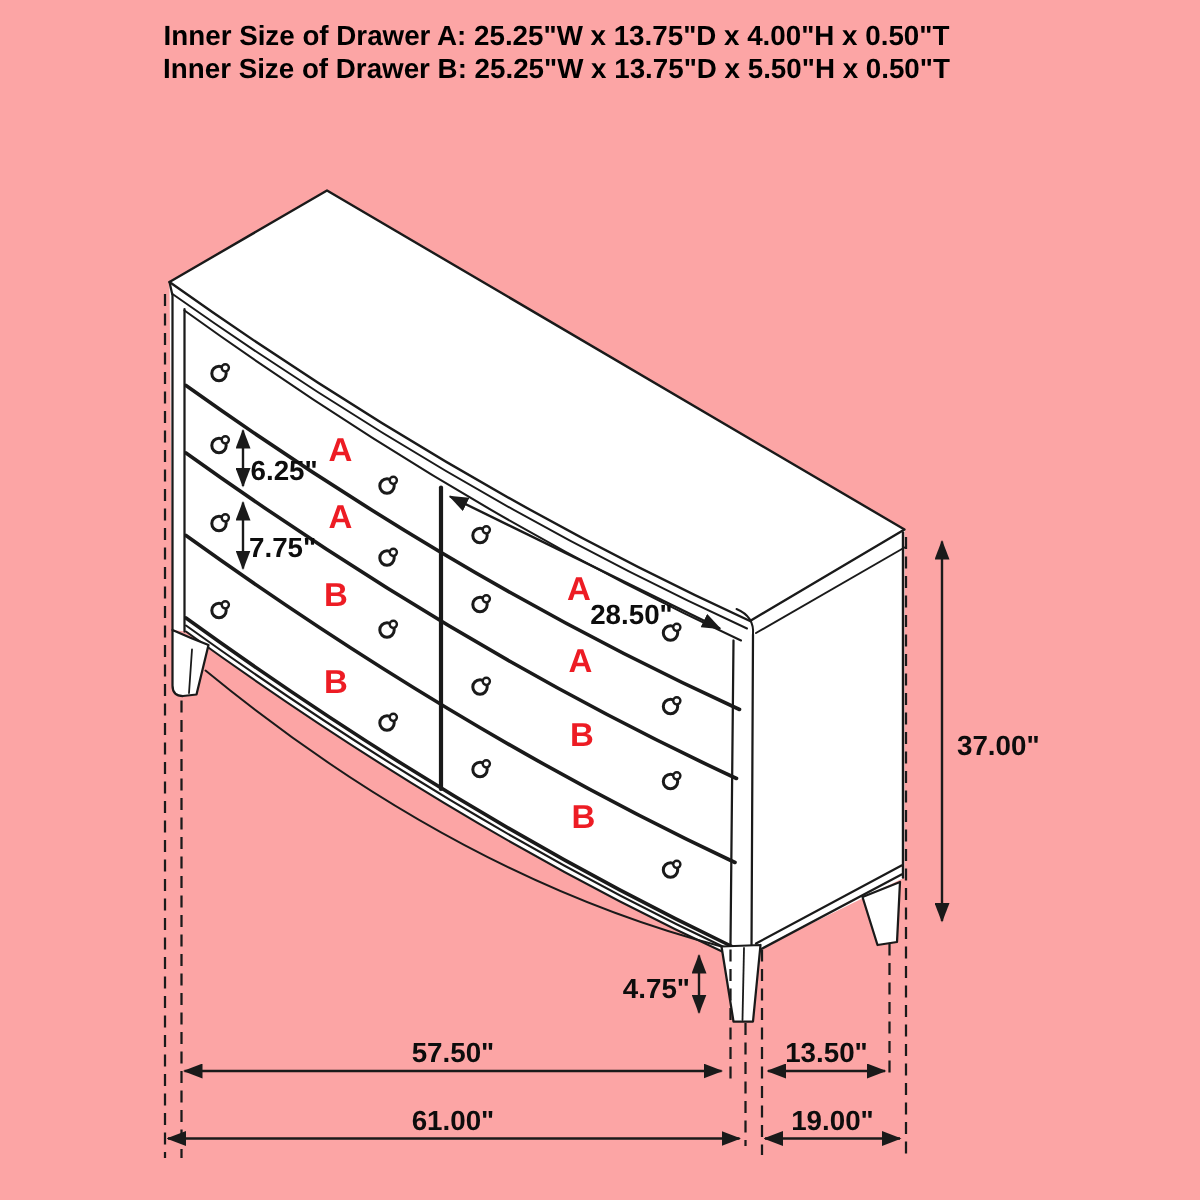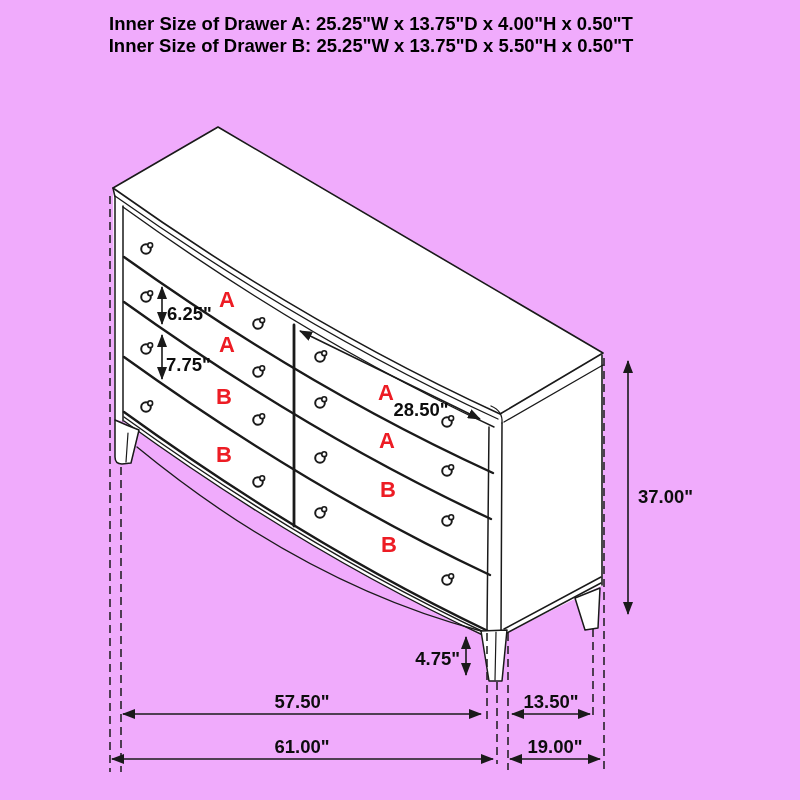--- a/index.html
+++ b/index.html
@@ -1,16 +1,16 @@
 <!DOCTYPE html>
 <html><head>
 <meta charset="utf-8">
 <style>
   html,body{margin:0;padding:0;background:#ffffff;}
-  .page{position:relative;width:800px;height:800px;background:#f0abfc;overflow:hidden;
+  .page{position:relative;width:800px;height:800px;background:#fca5a5;overflow:hidden;
         font-family:"Liberation Sans", sans-serif;}
   svg text{font-family:"Liberation Sans", sans-serif;}
   .hdr{font-weight:bold;font-size:18.5px;fill:#000;}
   .dim{font-weight:bold;font-size:18.5px;fill:#0d0d0d;}
   .dwl{font-weight:bold;font-size:22px;}
 </style>
 </head>
 <body>
 
 <div class="page">

